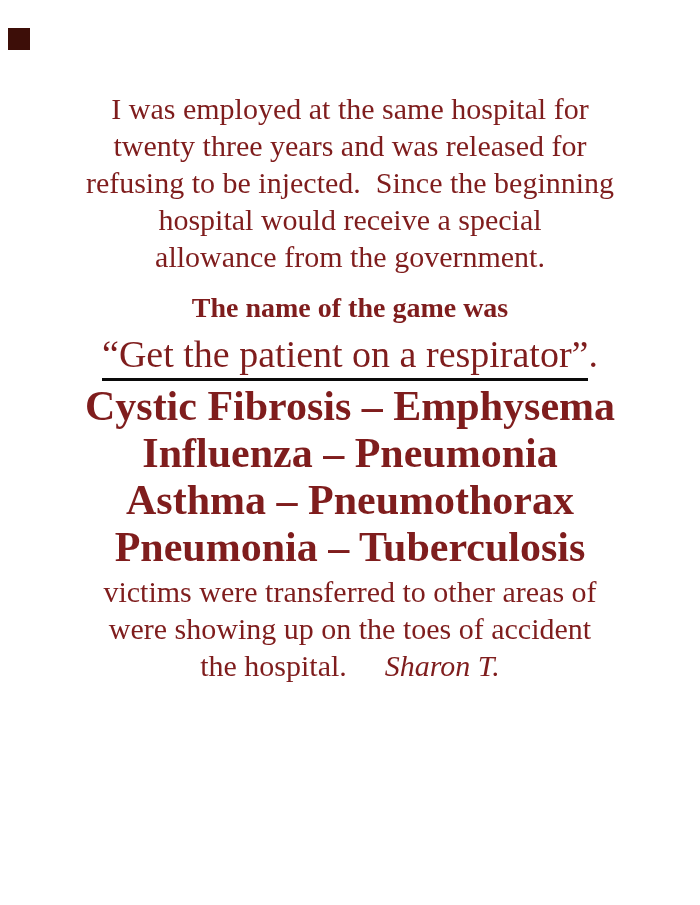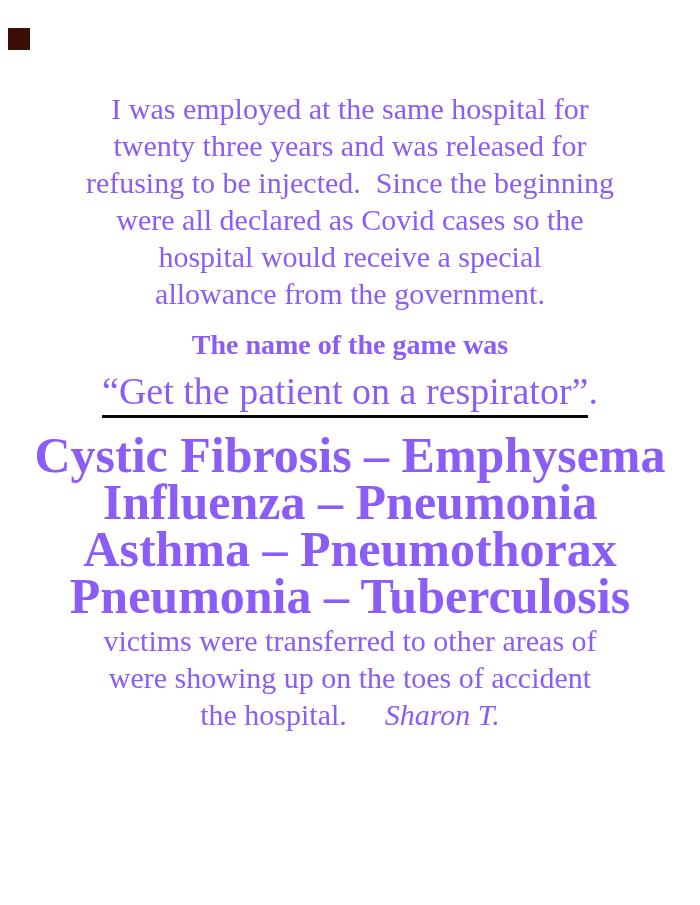--- a/index.html
+++ b/index.html
@@ -2,21 +2,21 @@
 <html><head>
 <meta charset="utf-8">
 <style>
   html, body { margin: 0; padding: 0; background: #ffffff; }
   .page {
     position: relative;
     width: 700px;
     height: 790px;
     background: #ffffff;
     font-family: "Liberation Serif", "DejaVu Serif", serif;
-    color: #8b5cf6;
+    color: #7f1d1d;
     overflow: hidden;
   }
   .corner-mark {
     position: absolute;
     left: 8px;
     width: 22px;
     height: 22px;
     background: #3d0e08;
   }
   .corner-mark.top { top: 28px; }
@@ -41,24 +41,24 @@
     line-height: 50px;
     margin-top: 1px;
     white-space: pre;
   }
   .quote-line .underlined {
     border-bottom: 3px solid #0a0a0a;
     padding-bottom: 3px;
     text-align: center;
   }
   .illness-list {
-    font-size: 50px;
+    font-size: 42px;
     font-weight: 700;
     line-height: 47px;
-    margin-top: 16px;
+    margin-top: 4px;
   }
   .para.closing { margin-top: 2px; }
   .last-line {
     font-size: 30px;
     line-height: 37px;
     white-space: pre;
   }
   .last-line .sig {
     font-style: italic;
     margin-left: 38px;
@@ -68,21 +68,20 @@
 <body>
 
 <div class="page">
   <div class="corner-mark top" style="background: rgb(61, 14, 8);"></div>
 
   <div class="content">
     <div class="para">
         <div class="line">I was employed at the same hospital for</div>
         <div class="line">twenty three years and was released for</div>
         <div class="line">refusing to be injected.  Since the beginning</div>
-        <div class="line">were all declared as Covid cases so the</div>
         <div class="line">hospital would receive a special</div>
         <div class="line">allowance from the government.</div>
       </div>
 
     <div class="bold-line">The name of the game was</div>
 
     <div class="quote-line"><span class="underlined">“Get the patient on a respirator”</span><span>.</span></div>
 
     <div class="illness-list">
         <div class="line">Cystic Fibrosis – Emphysema</div>

